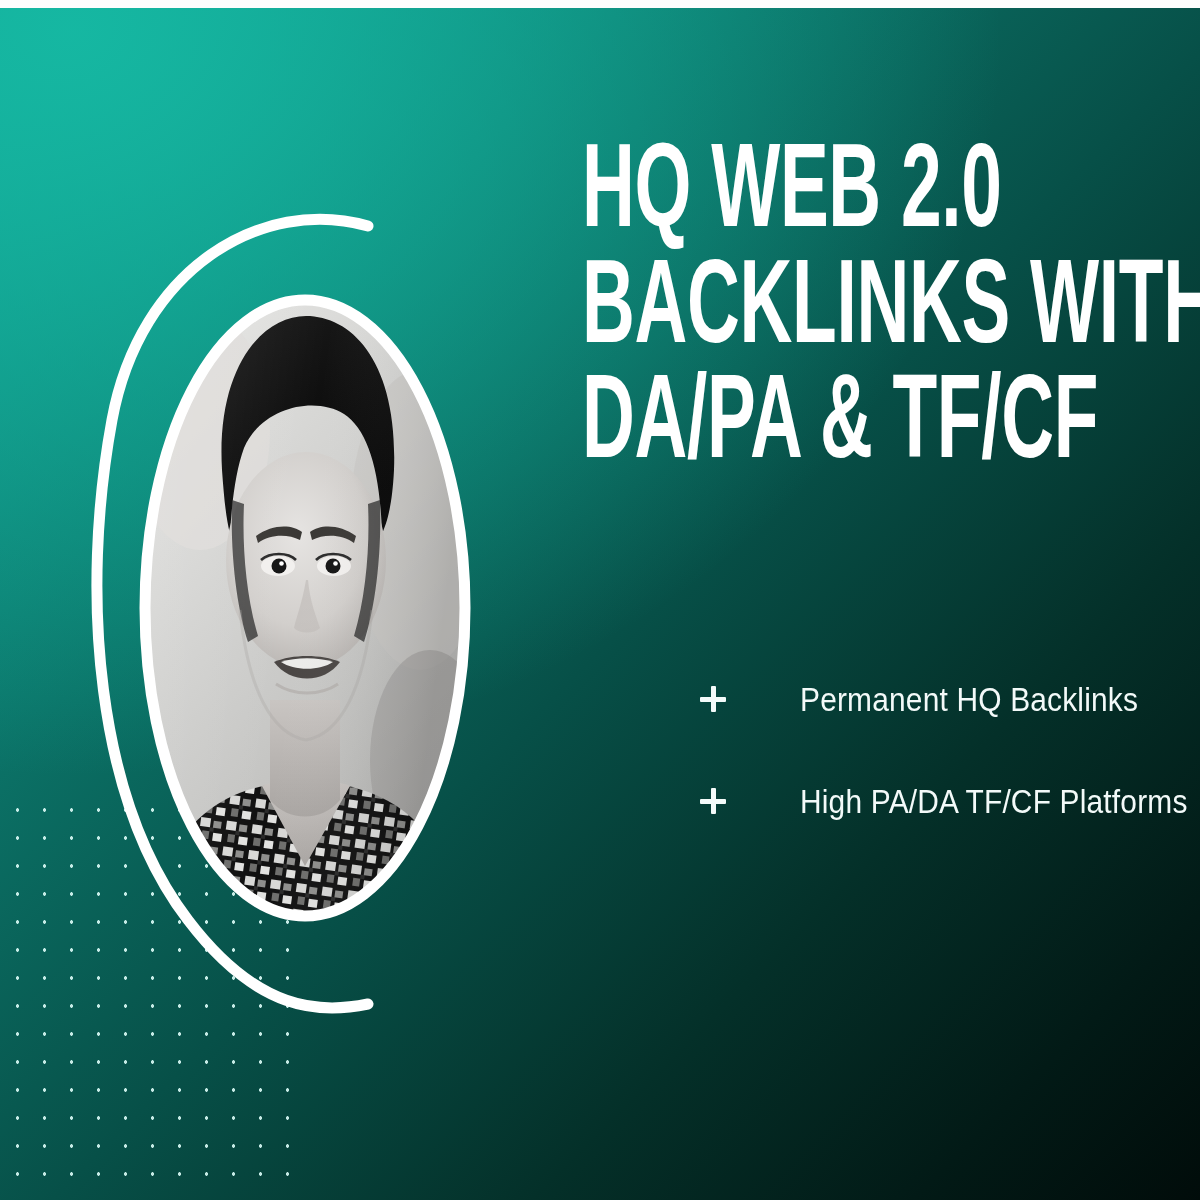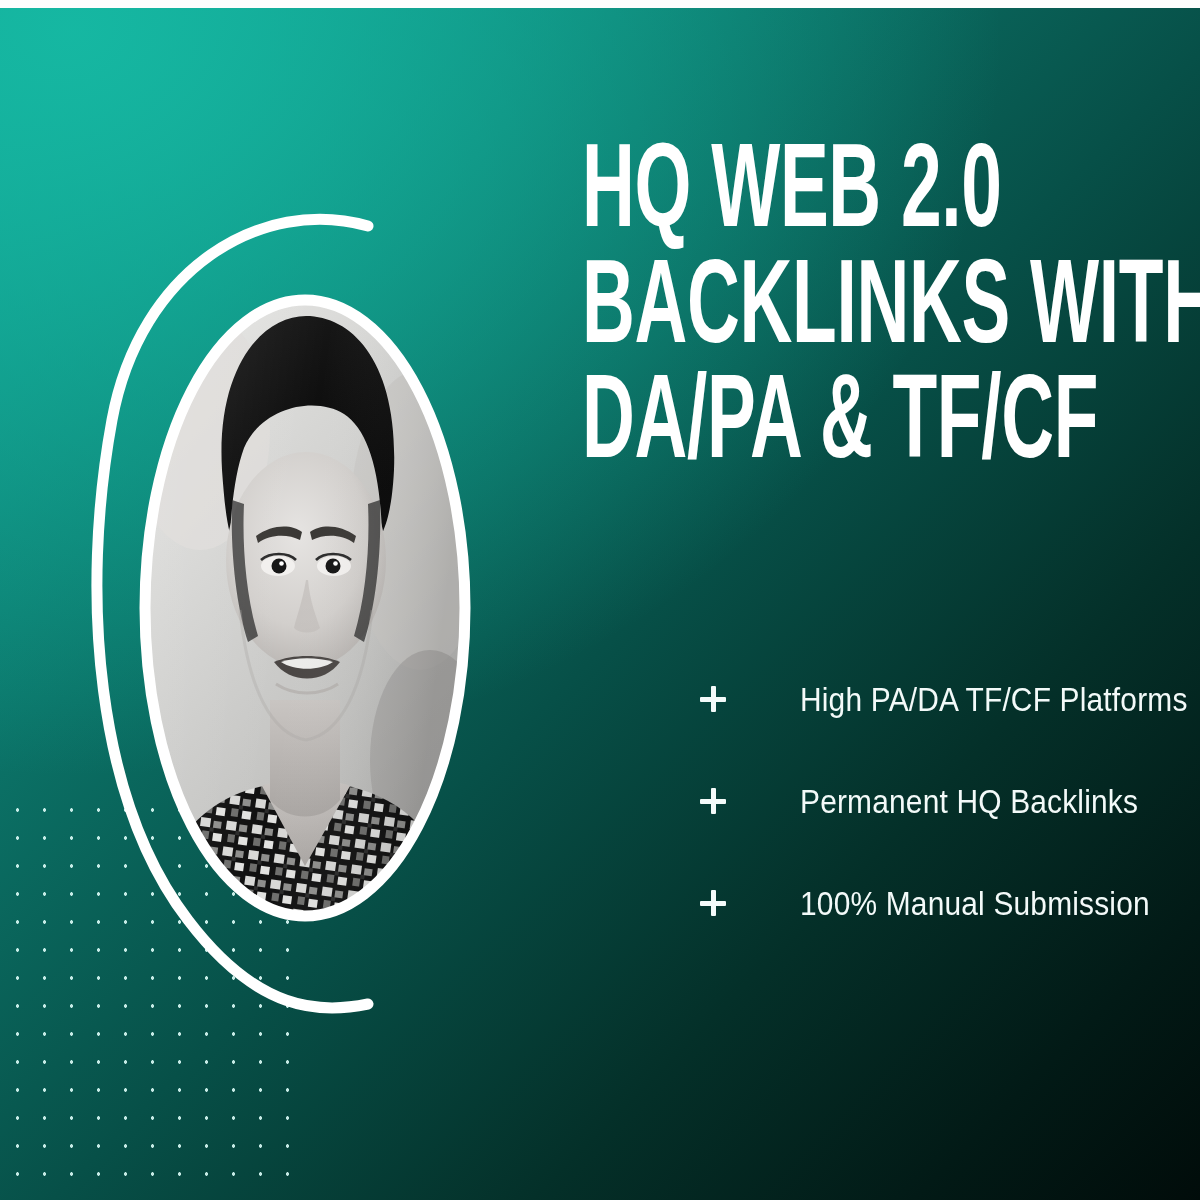--- a/index.html
+++ b/index.html
@@ -251,31 +251,27 @@
     <div class="headline">
       <span class="hl-line">HQ WEB 2.0</span>
       <span class="hl-line">BACKLINKS WITH HIGH</span>
       <span class="hl-line">DA/PA &amp; TF/CF</span>
     </div>
 
     <div class="features">
 
       <div class="feature-row">
         <span class="plus-icon"></span>
+        <span class="feature-label">Permanent HQ Backlinks</span>
+      </div>
+
+      <div class="feature-row">
+        <span class="plus-icon"></span>
         <span class="feature-label">High PA/DA TF/CF Platforms</span>
       </div>
 
-      <div class="feature-row">
-        <span class="plus-icon"></span>
-        <span class="feature-label">Permanent HQ Backlinks</span>
-      </div>
-
-      <div class="feature-row">
-        <span class="plus-icon"></span>
-        <span class="feature-label">100% Manual Submission</span>
-      </div>
 
 
 
     </div>
   </div>
 
 </div>
 
 </body></html>

